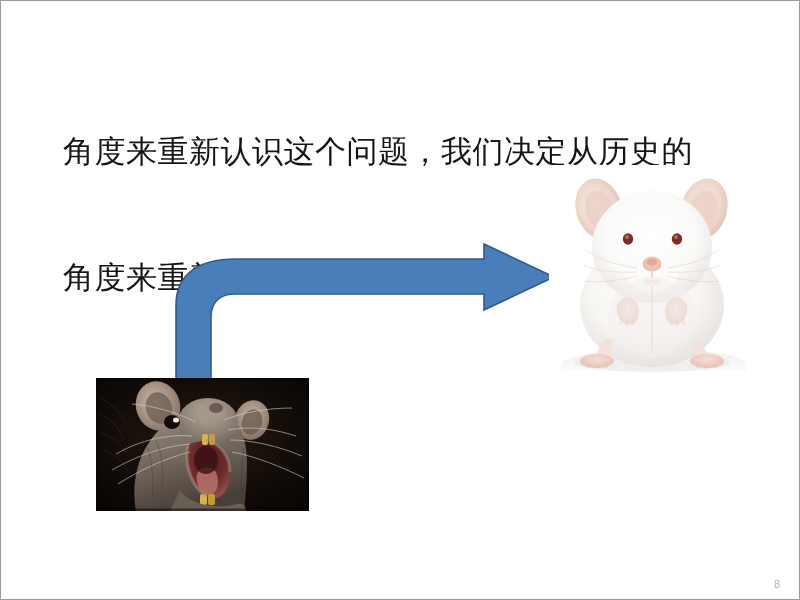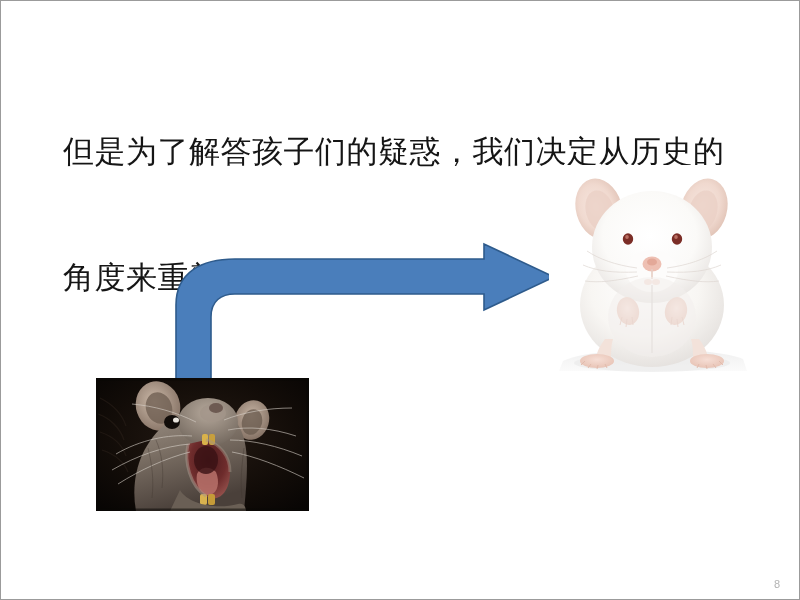--- a/index.html
+++ b/index.html
@@ -82,21 +82,21 @@
     color: #b3b3b3;
     font-family: "Liberation Sans", "DejaVu Sans", sans-serif;
   }
 </style>
 </head>
 <body>
 
 <div id="slide">
 
   <div id="title-block">
-    <span class="title-line">但是为了解答孩子们的疑惑，我们决定从历史的</span>
+    <span class="title-line">角度来重新认识这个问题，我们决定从历史的</span>
     <span class="title-line">角度来重新认识这个问题</span>
   </div>
 
   <div id="arrow-shape">
     <svg width="410" height="160" viewBox="0 0 410 160" xmlns="http://www.w3.org/2000/svg">
 
       <path d="
         M 15,160
         L 15,72
         C 15,39 41,26 74,26

